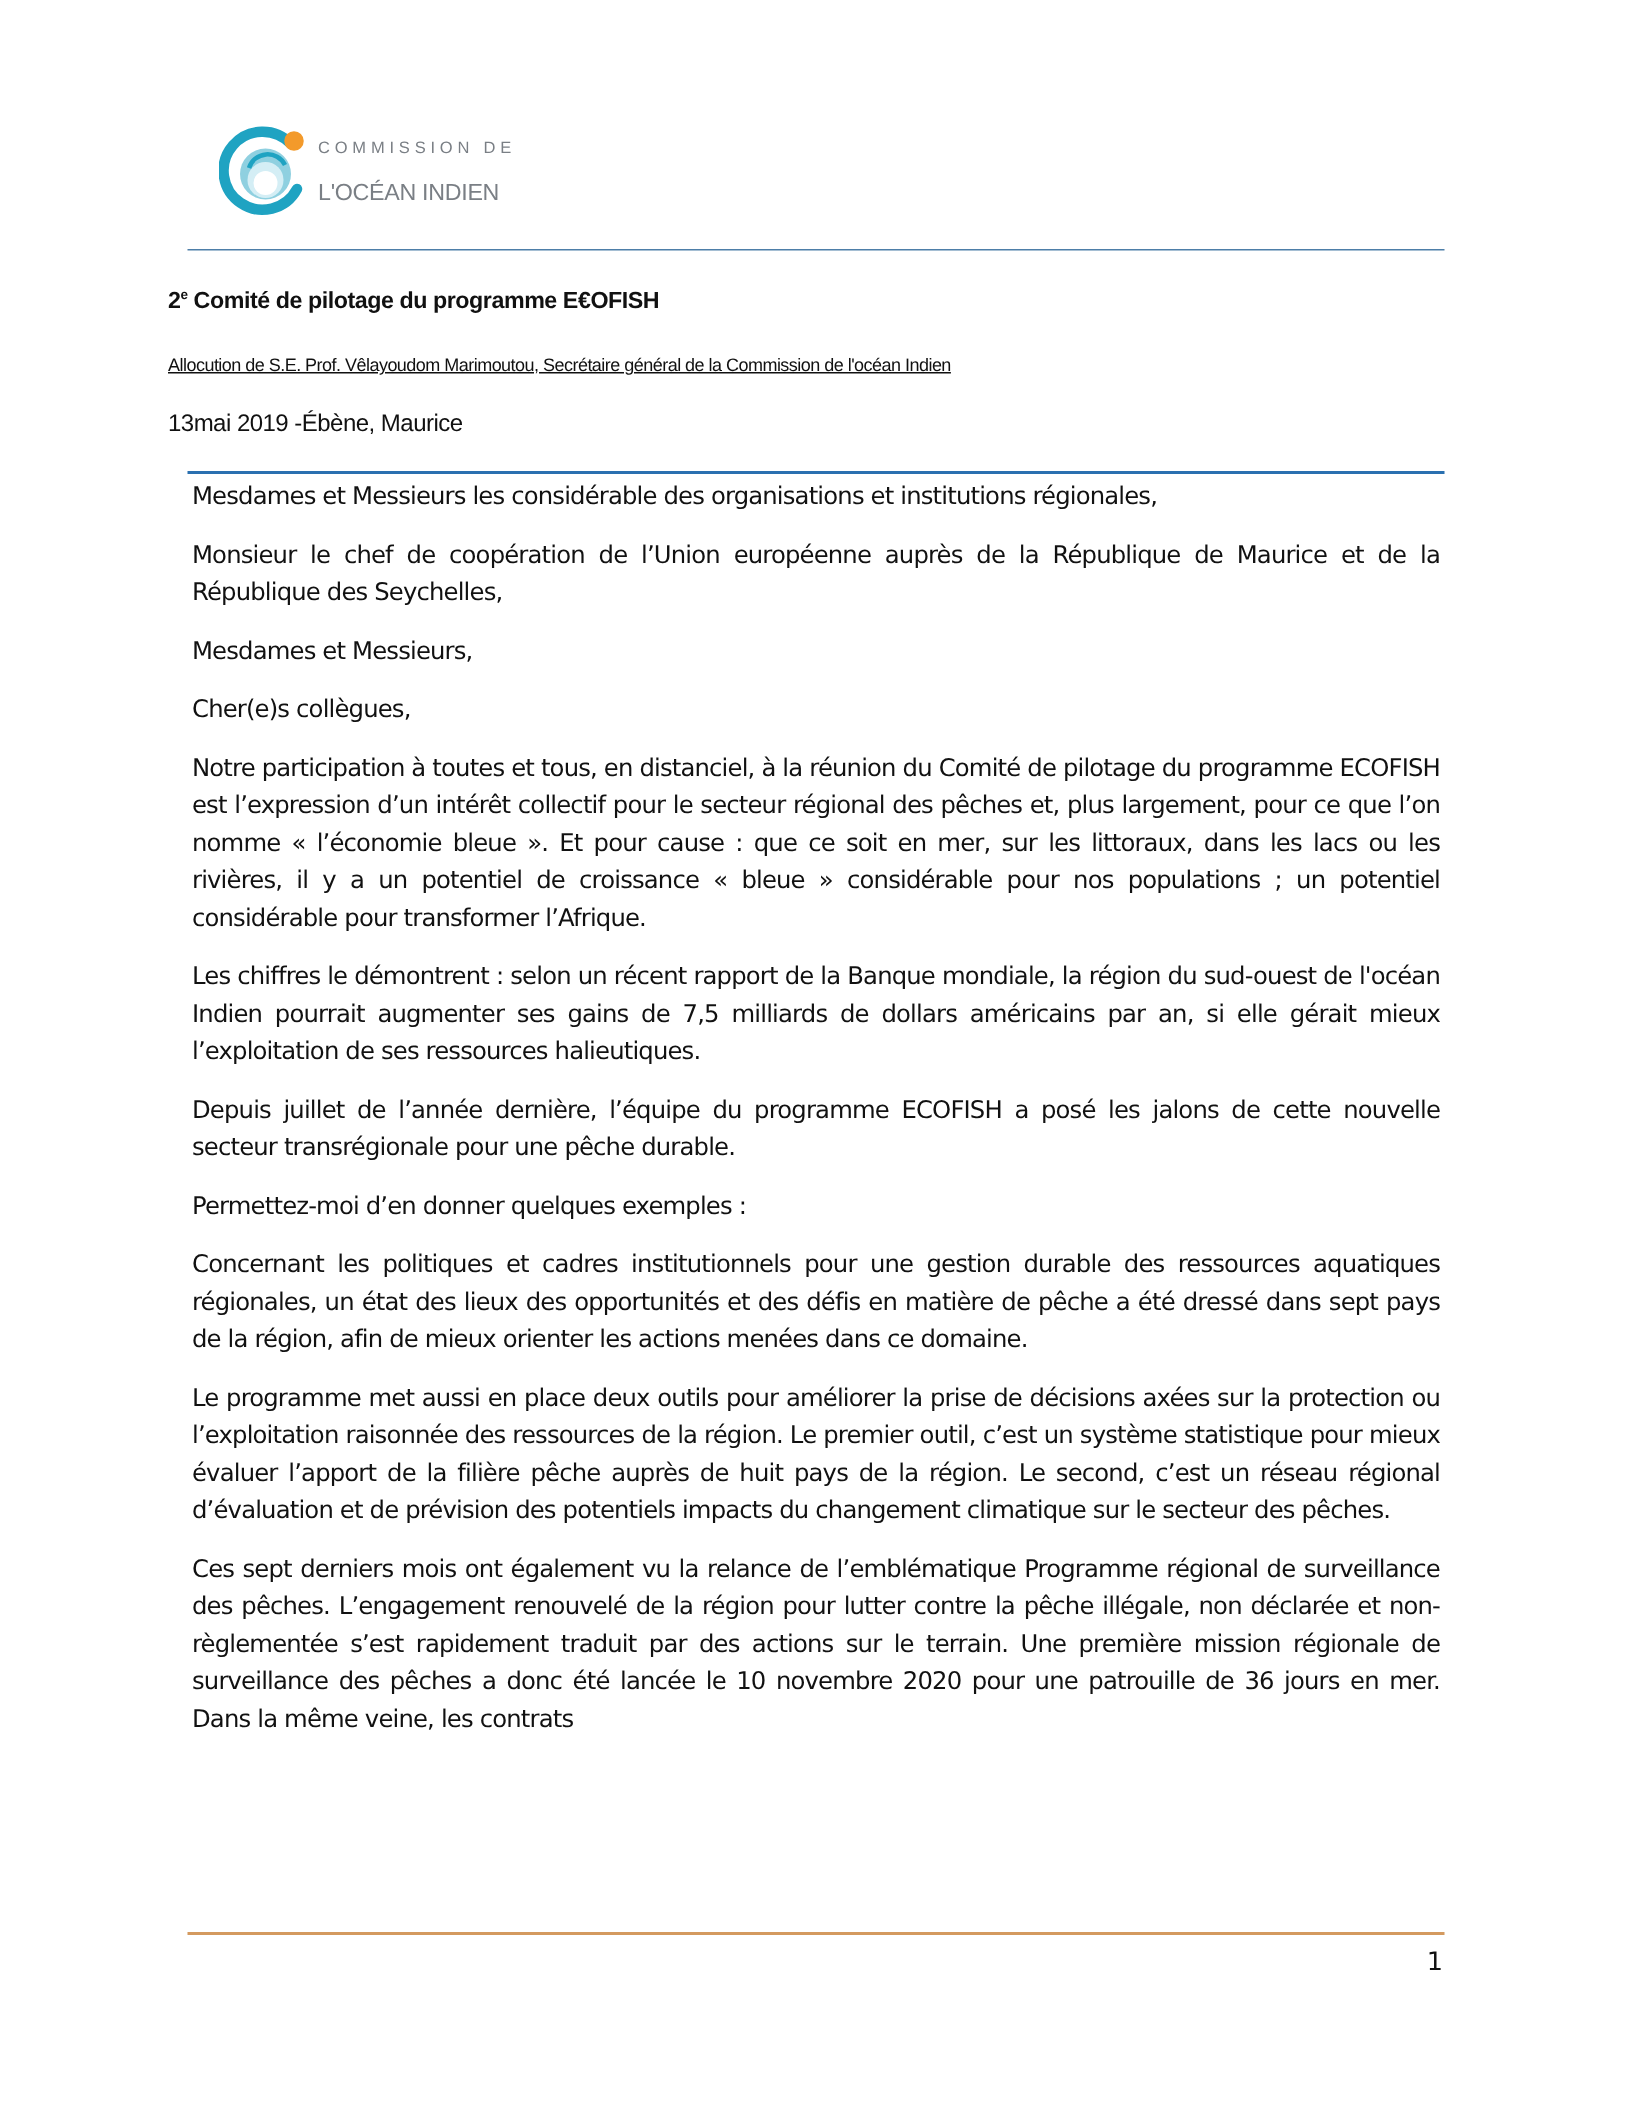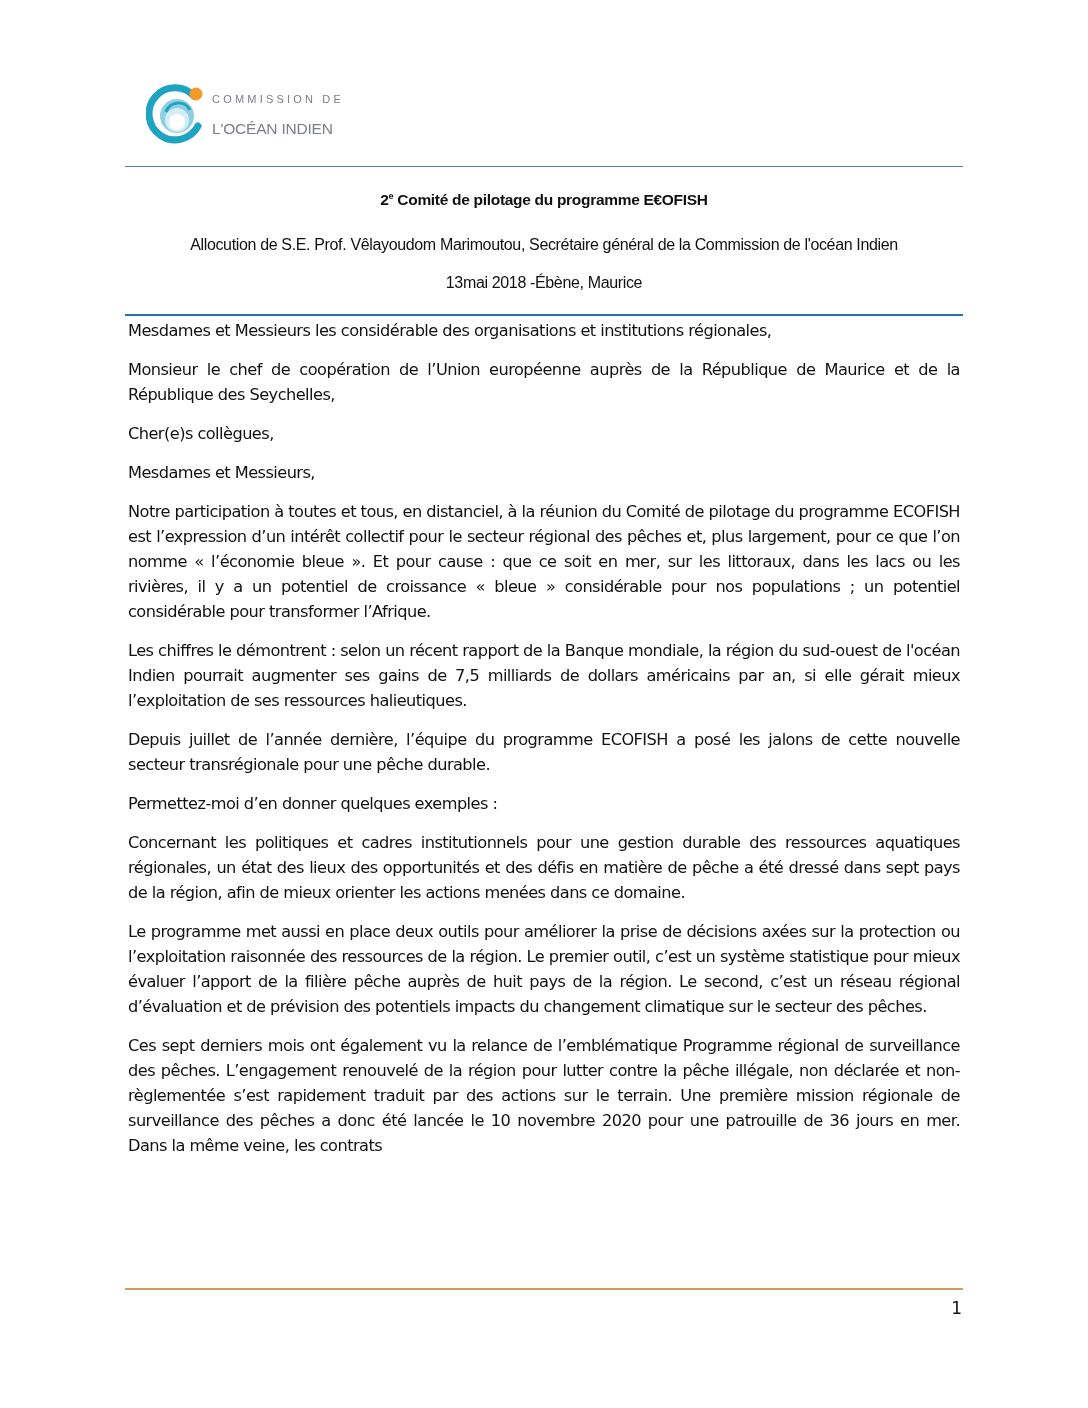--- a/index.html
+++ b/index.html
@@ -3,24 +3,24 @@
   <meta charset="utf-8">
   <style>
     html, body { margin: 0; padding: 0; background: #ffffff; }
     body { width: 1088px; height: 1408px; position: relative; overflow: hidden; font-family: "DejaVu Sans", sans-serif; color: #111; }
     .logo { position: absolute; left: 146px; top: 82px; display: flex; align-items: center; }
     .logo-mark { width: 62px; height: 62px; position: relative; }
     .logo-text { margin-left: 4px; margin-top: 4px; }
     .logo-line1 { font-family: "Liberation Sans", sans-serif; font-size: 11px; letter-spacing: 3.2px; color: #7a7f85; line-height: 11px; }
     .logo-line2 { font-family: "Liberation Sans", sans-serif; font-size: 15.5px; color: #7a7f85; line-height: 17px; letter-spacing: -0.2px; margin-top: 15px; }
     .rule-top { position: absolute; left: 125px; top: 166px; width: 838px; height: 1px; background: #4d7ea8; }
-    .title { position: absolute; left: 125px; width: 838px; text-align: center; font-family: "Liberation Sans", sans-serif; }
+    .title { position: absolute; left: 112px; width: 838px; font-family: "Liberation Sans", sans-serif; }
     .t1 { top: 191px; font-size: 15.5px; font-weight: bold; letter-spacing: -0.3px; }
     .t1 sup { font-size: 9px; vertical-align: 6px; }
-    .t2 { top: 236px; font-size: 16px; letter-spacing: -0.35px; }
+    .t2 { top: 236px; font-size: 12px; letter-spacing: -0.35px; text-decoration: underline; }
     .t3 { top: 274px; font-size: 16px; letter-spacing: -0.35px; }
     .rule-blue { position: absolute; left: 125px; top: 314px; width: 838px; height: 2px; background: #2a70b0; }
     .body { position: absolute; left: 128px; top: 318px; width: 832px; font-family: "DejaVu Sans", sans-serif; font-size: 16.2px; line-height: 25px; letter-spacing: -0.55px; }
     .body p { margin: 0 0 14px 0; text-align: justify; }
     .rule-bottom { position: absolute; left: 125px; top: 1288px; width: 838px; height: 2px; background: #d49a5f; }
     .page-num { position: absolute; right: 126px; top: 1298px; font-size: 17px; font-family: "DejaVu Sans", sans-serif; }
   </style>
 </head>
 <body>
 
@@ -38,29 +38,29 @@
   <div class="logo-text">
     <div class="logo-line1">COMMISSION DE</div>
     <div class="logo-line2">L'OCÉAN INDIEN</div>
   </div>
 </div>
 
 <div class="rule-top"></div>
 
 <div class="title t1"><span>2</span><sup>e</sup><span> Comité de pilotage du programme E€OFISH</span></div>
 <div class="title t2">Allocution de S.E. Prof. Vêlayoudom Marimoutou, Secrétaire général de la Commission de l'océan Indien</div>
-<div class="title t3">13mai 2018 -Ébène, Maurice</div>
+<div class="title t3">13mai 2019 -Ébène, Maurice</div>
 
 <div class="rule-blue"></div>
 
 <div class="body">
   <p>Mesdames et Messieurs les considérable des organisations et institutions régionales,</p>
   <p>Monsieur le chef de coopération de l’Union européenne auprès de la République de Maurice et de la République des Seychelles,</p>
+  <p>Mesdames et Messieurs,</p>
   <p>Cher(e)s collègues,</p>
-  <p>Mesdames et Messieurs,</p>
   <p>Notre participation à toutes et tous, en distanciel, à la réunion du Comité de pilotage du programme ECOFISH est l’expression d’un intérêt collectif pour le secteur régional des pêches et, plus largement, pour ce que l’on nomme « l’économie bleue ». Et pour cause : que ce soit en mer, sur les littoraux, dans les lacs ou les rivières, il y a un potentiel de croissance « bleue » considérable pour nos populations ; un potentiel considérable pour transformer l’Afrique.</p>
   <p>Les chiffres le démontrent : selon un récent rapport de la Banque mondiale, la région du sud-ouest de l'océan Indien pourrait augmenter ses gains de 7,5 milliards de dollars américains par an, si elle gérait mieux l’exploitation de ses ressources halieutiques.</p>
   <p>Depuis juillet de l’année dernière, l’équipe du programme ECOFISH a posé les jalons de cette nouvelle secteur transrégionale pour une pêche durable.</p>
   <p>Permettez-moi d’en donner quelques exemples :</p>
   <p>Concernant les politiques et cadres institutionnels pour une gestion durable des ressources aquatiques régionales, un état des lieux des opportunités et des défis en matière de pêche a été dressé dans sept pays de la région, afin de mieux orienter les actions menées dans ce domaine.</p>
   <p>Le programme met aussi en place deux outils pour améliorer la prise de décisions axées sur la protection ou l’exploitation raisonnée des ressources de la région. Le premier outil, c’est un système statistique pour mieux évaluer l’apport de la filière pêche auprès de huit pays de la région. Le second, c’est un réseau régional d’évaluation et de prévision des potentiels impacts du changement climatique sur le secteur des pêches.</p>
   <p>Ces sept derniers mois ont également vu la relance de l’emblématique Programme régional de surveillance des pêches. L’engagement renouvelé de la région pour lutter contre la pêche illégale, non déclarée et non-règlementée s’est rapidement traduit par des actions sur le terrain. Une première mission régionale de surveillance des pêches a donc été lancée le 10 novembre 2020 pour une patrouille de 36 jours en mer. Dans la même veine, les contrats</p>
 </div>
 
 <div class="rule-bottom"></div>

